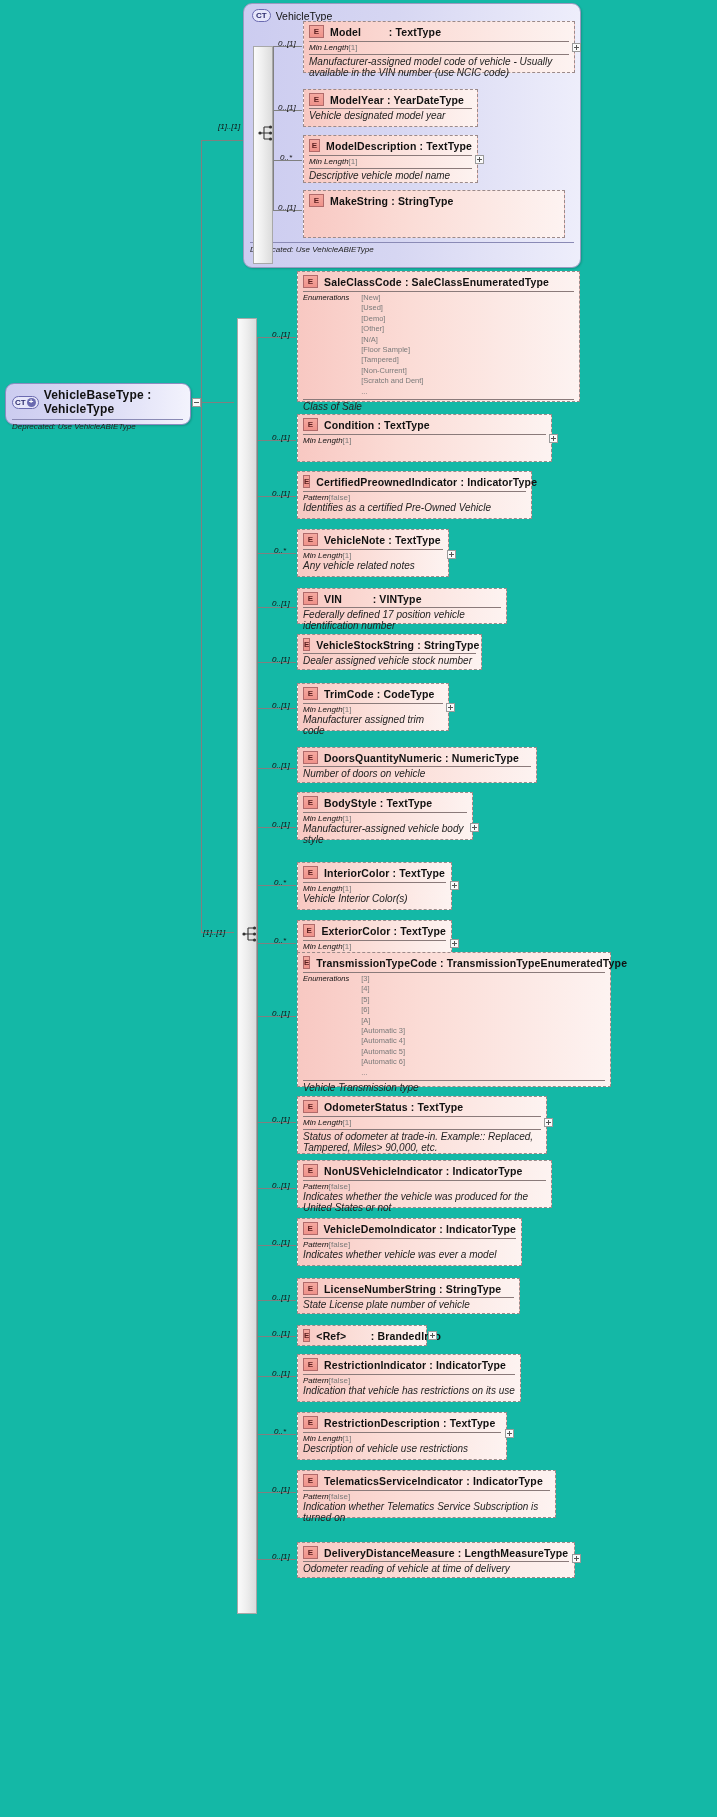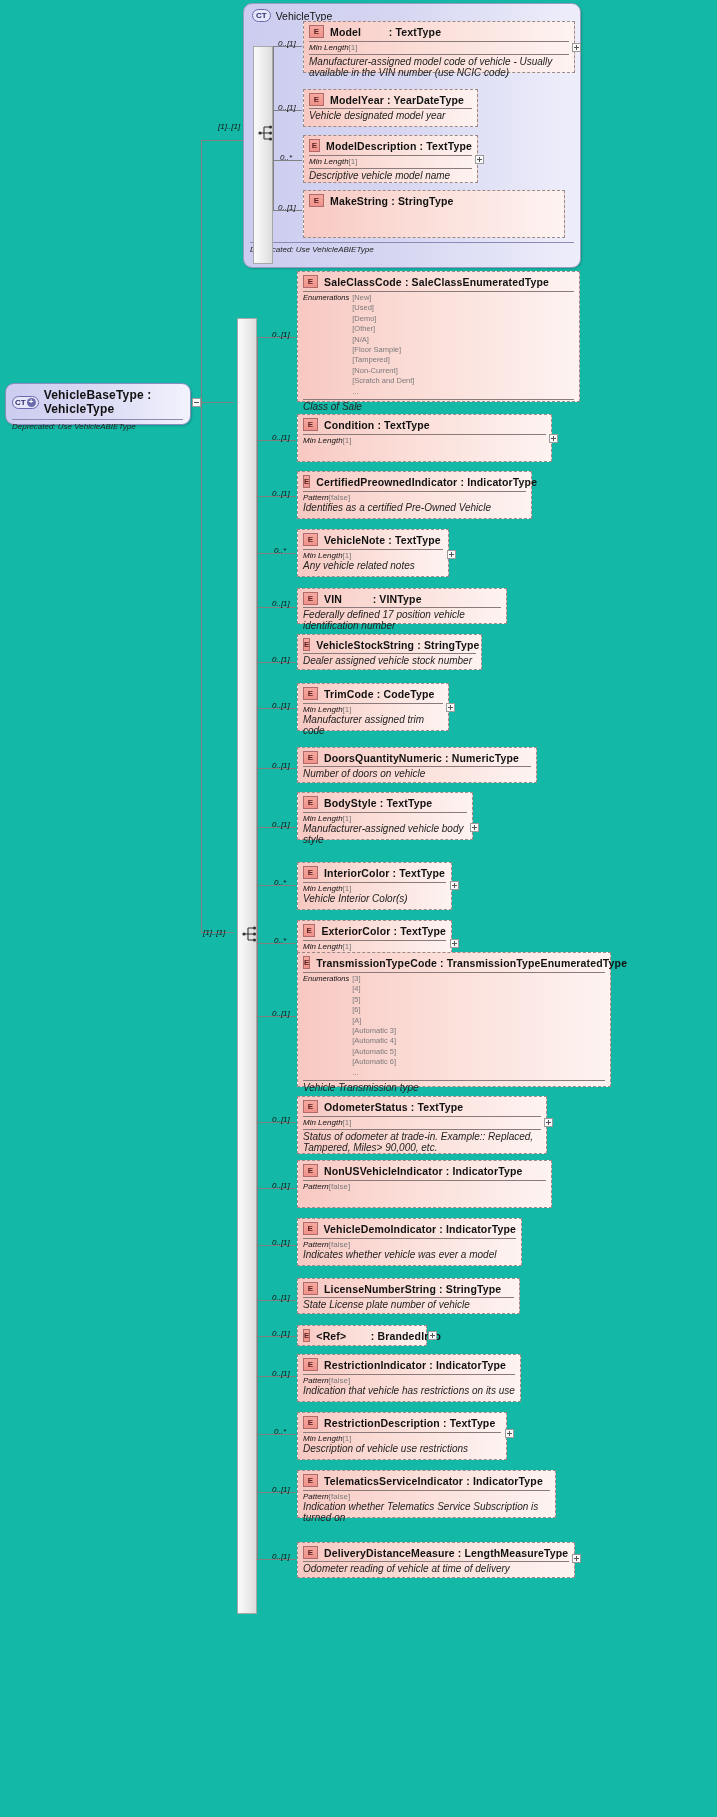--- a/index.html
+++ b/index.html
@@ -122,21 +122,21 @@
     border-top: 1px solid #8a7a7a;
     margin: 3px 0 0 0;
   }
   .el-facet-row {
     display: flex; align-items: baseline; 
     font-size: 8px; color: #111; padding-top: 1px;
   }
   .el-facet-label { font-style: italic; }
   .el-facet-val { color: #7a7a7a; font-style: normal; }
   .el-enum-row {
-    display: flex; align-items: flex-start; gap: 3px;
+    display: flex; align-items: flex-start; gap: 12px;
     font-size: 7.5px; padding-top: 1px;
   }
   .el-enum-label { font-style: italic; color: #111; white-space: nowrap; }
   .el-enum-list { display: flex; flex-direction: column; color: #7a7a7a; line-height: 10.4px; }
   .el-desc {
     font-size: 10px; font-style: italic; color: #222;
     line-height: 10.5px;
     padding-top: 1px;
   }
   .el-desc.top-rule { border-top: 1px solid #8a7a7a; margin-top: 2px; padding-top: 2px; }
@@ -496,20 +496,21 @@
   <div class="el-box" style="left:297px; top:1160px; width:255px; height:48px;">
     <div class="el-title-row">
       <span class="el-badge">E</span>
       <span class="el-name">NonUSVehicleIndicator : IndicatorType</span>
     </div>
     <div class="el-sep"></div>
     <div class="el-facet-row">
       <span class="el-facet-label">Pattern</span>
       <span class="el-facet-val">[false]</span>
     </div>
+    <div class="el-desc">Indicates whether the vehicle was produced for the United States or not</div>
   </div>
 
   <div class="line-h" style="left:257px; top:1245px; width:39px;"></div>
   <div class="card" style="left:272px; top:1238px;">0..[1]</div>
   <div class="el-box" style="left:297px; top:1218px; width:225px; height:48px;">
     <div class="el-title-row">
       <span class="el-badge">E</span>
       <span class="el-name">VehicleDemoIndicator : IndicatorType</span>
     </div>
     <div class="el-sep"></div>

